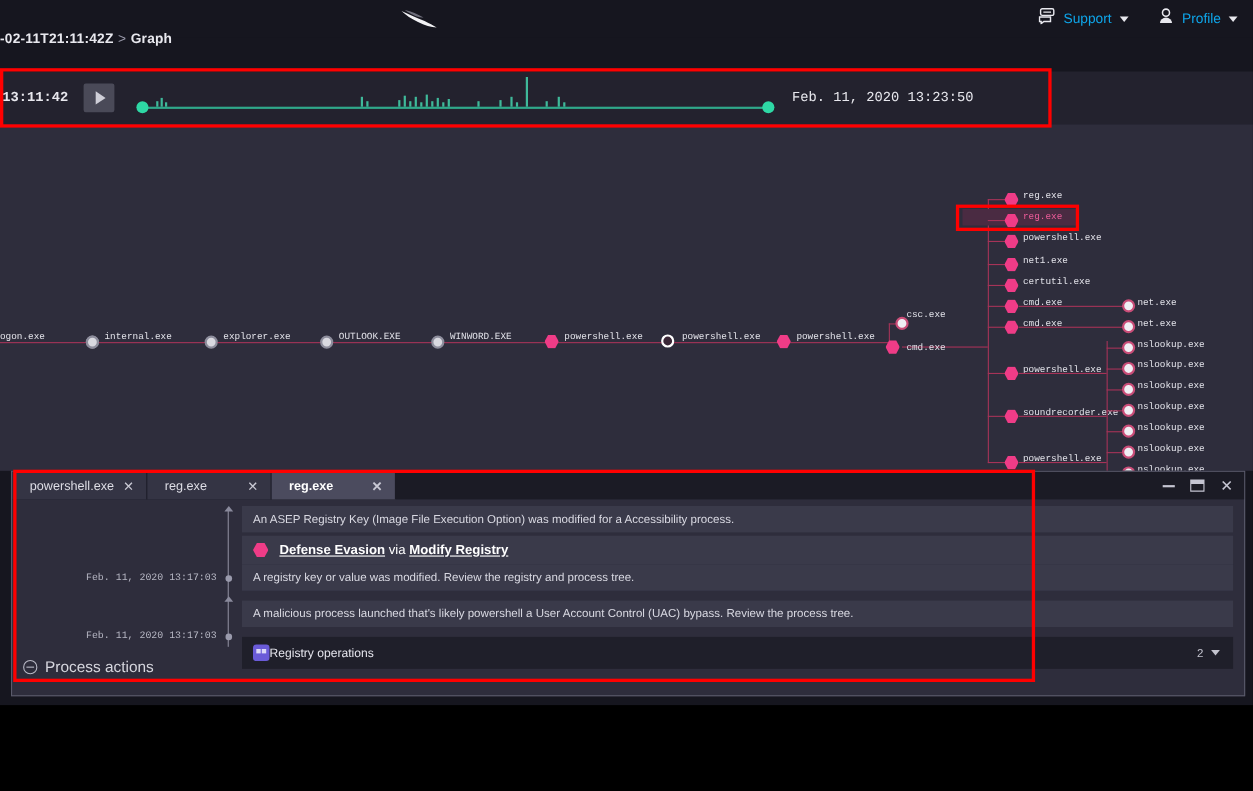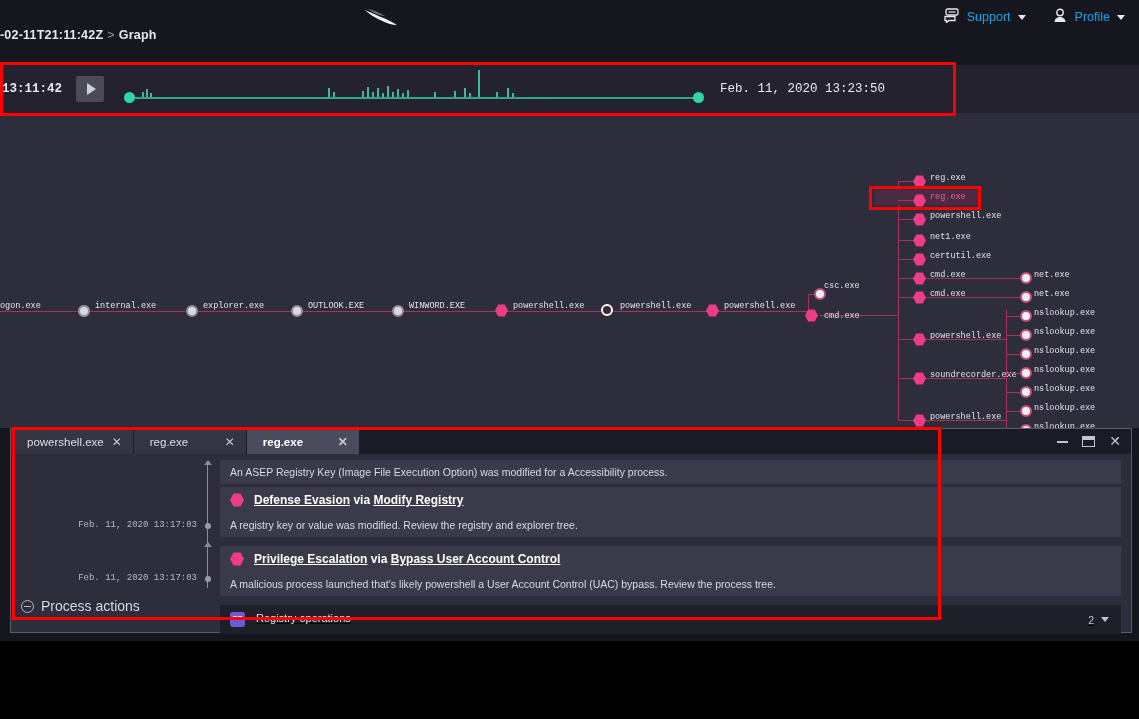--- a/index.html
+++ b/index.html
@@ -205,28 +205,28 @@
     display: flex; align-items: center; gap: 10px; margin-bottom: 0px;
   }
   .ev-hex {
     width: 14px; height: 14px; flex: 0 0 14px; background: #ef3c87;
     clip-path: polygon(25% 4%, 75% 4%, 100% 50%, 75% 96%, 25% 96%, 0% 50%);
   }
   .ev-title { font-size: 12px; color: #ffffff; }
   .ev-title a {
     color: #ffffff; text-decoration: underline; font-weight: bold; cursor: pointer;
   }
-  .ev-title .via { font-weight: bold; text-decoration: none; }
+  .ev-title .via { font-weight: normal; text-decoration: none; }
   .ev-sub {
     background: #3a3a4a; color: #d9d9e2; font-size: 10.5px;
     padding: 6px 10px; margin-bottom: 9px;
   }
   .ev-row {
-    background: #1f1f2a; display: flex; 
-    padding: 7px 12px 7px 10px; gap: 11px; cursor: pointer; text-decoration: underline;
+    background: #1f1f2a; display: flex; align-items: center;
+    padding: 7px 12px 7px 10px; gap: 0; cursor: pointer;
   }
   .ev-row-ico {
     width: 15px; height: 15px; flex: 0 0 15px; border-radius: 3px;
     background: #6a5bd8; position: relative;
   }
   .ev-row-ico::before, .ev-row-ico::after {
     content: ""; position: absolute; width: 4px; height: 4px;
     background: #dcd9f7;
   }
   .ev-row-ico::before { left: 3px; top: 4px; }
@@ -524,26 +524,22 @@
         <div class="tl-dot" style="top:122px;"></div>
       </div>
 
       <div class="pb-right">
         <div class="ev-desc">An ASEP Registry Key (Image File Execution Option) was modified for a Accessibility process.</div>
 
         <div class="ev-head">
           <span class="ev-hex"></span>
           <span class="ev-title"><a>Defense Evasion</a><span class="via">&nbsp;</span><span class="via">via</span><span class="via">&nbsp;</span><a>Modify Registry</a></span>
         </div>
-        <div class="ev-sub">A registry key or value was modified. Review the registry and explorer tree.</div>
-
-        <div class="ev-head">
-          <span class="ev-hex"></span>
-          <span class="ev-title"><a>Privilege Escalation</a><span class="via">&nbsp;</span><span class="via">via</span><span class="via">&nbsp;</span><a>Bypass User Account Control</a></span>
-        </div>
+        <div class="ev-sub">A registry key or value was modified. Review the registry and process tree.</div>
+
         <div class="ev-sub">A malicious process launched that's likely powershell a User Account Control (UAC) bypass. Review the process tree.</div>
 
         <div class="ev-row">
           <span class="ev-row-ico"></span>
           <span class="ev-row-lbl">Registry operations</span>
           <span class="ev-row-cnt">
             <span>2</span>
             <span class="caret-sm"></span>
           </span>
         </div>

